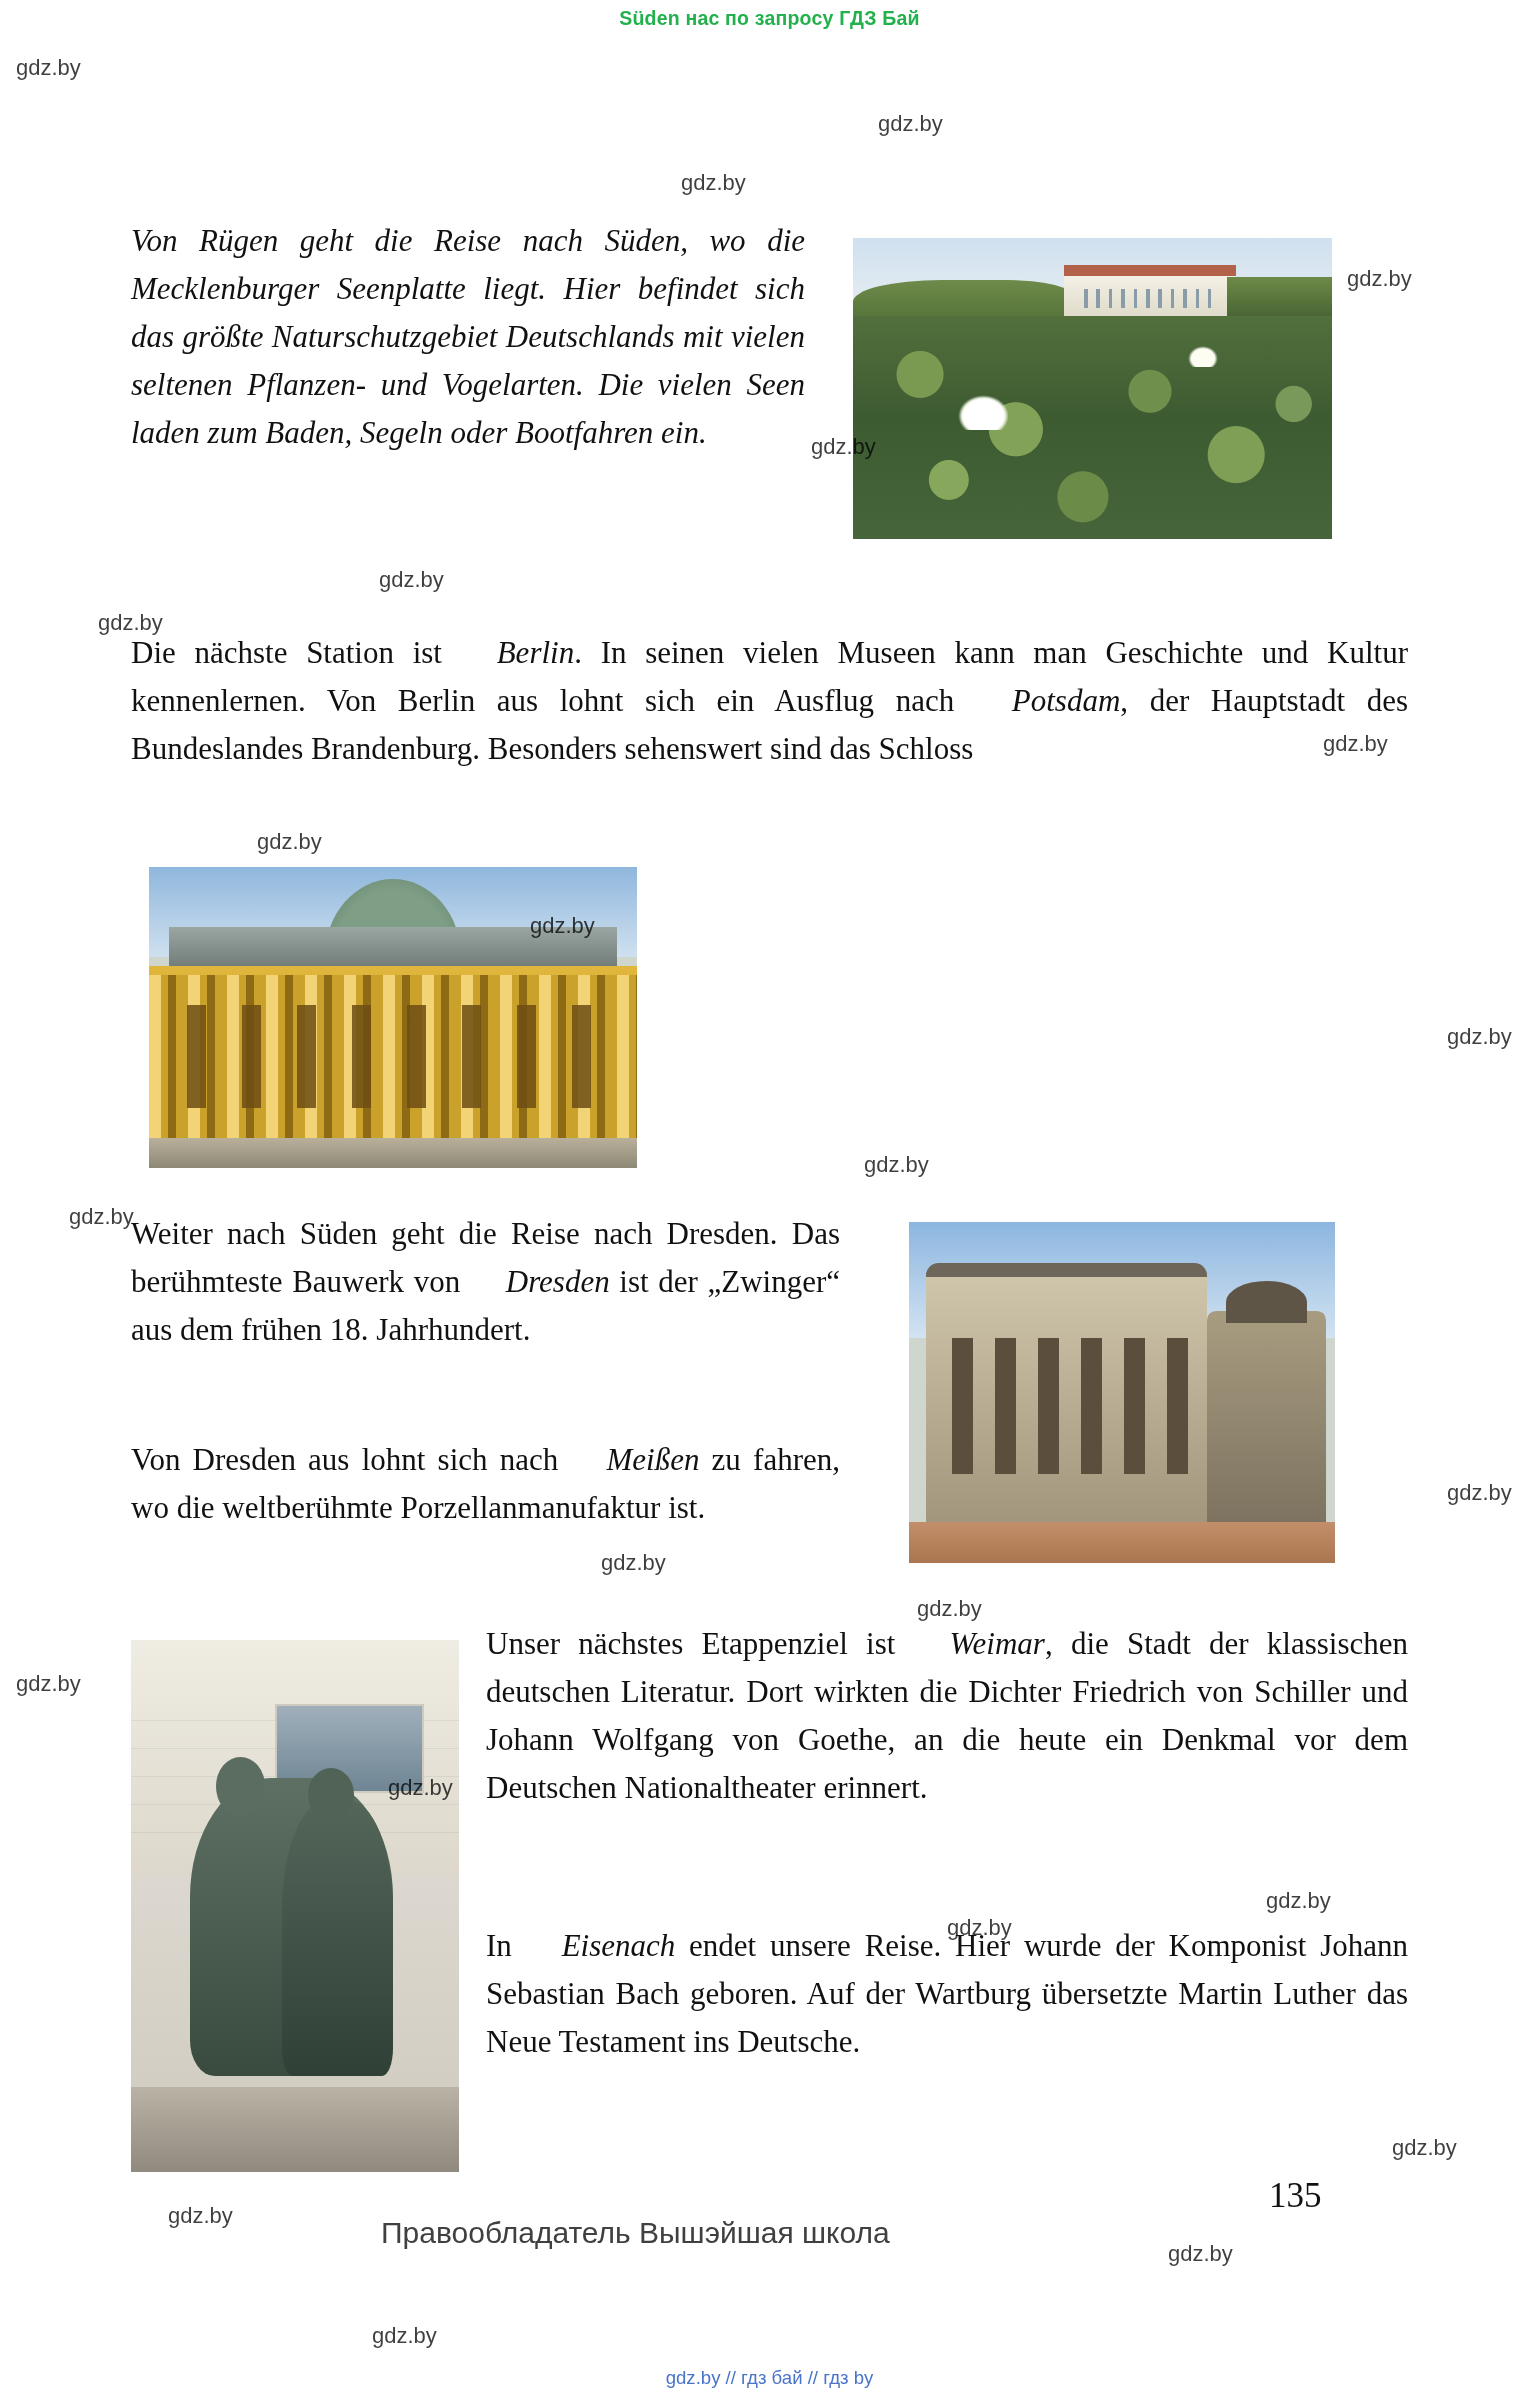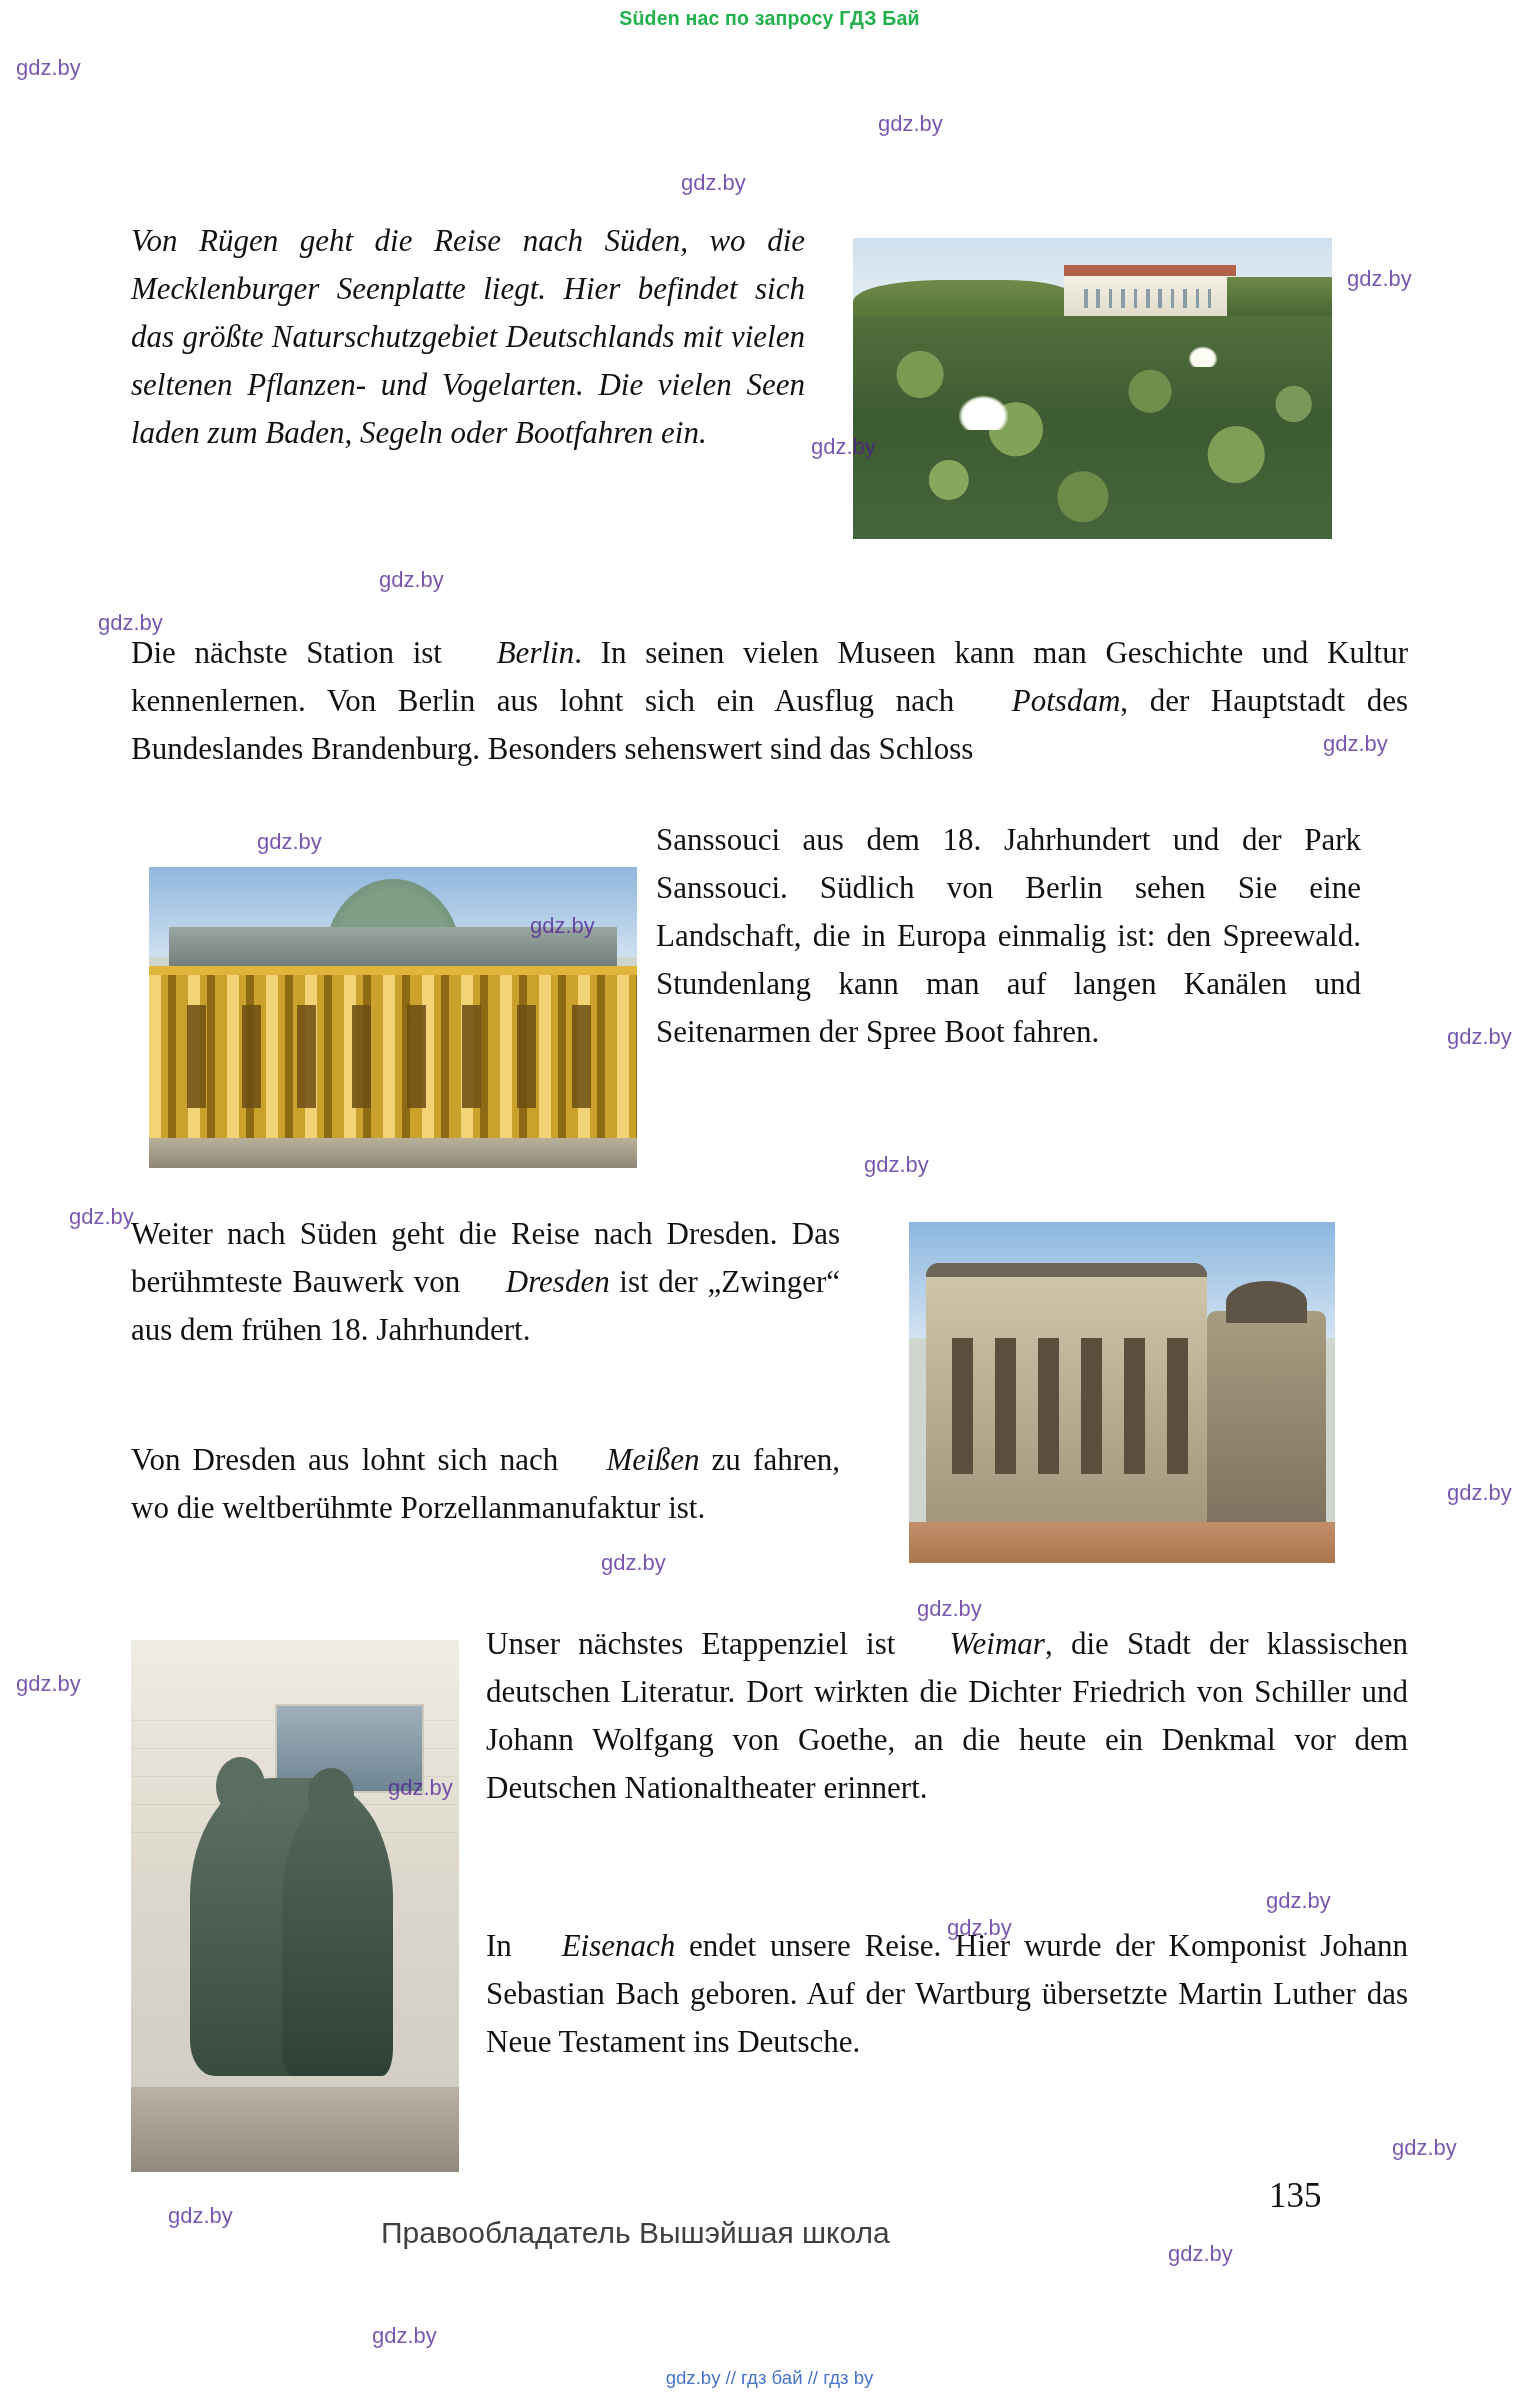--- a/index.html
+++ b/index.html
@@ -13,21 +13,21 @@
     position: relative;
     font-family: "Liberation Serif", serif;
     overflow: hidden;
   }
 
   
   .wm {
     position: absolute;
     font-family: "Liberation Sans", sans-serif;
     font-size: 22px;
-    color: #4c1d95;
+    color: #000000;
     opacity: 0.75;
     white-space: nowrap;
     pointer-events: none;
   }
   .top-banner {
     position: absolute;
     top: 7px;
     left: 0;
     width: 100%;
     text-align: center;
@@ -221,23 +221,20 @@
   <div class="photo ph2">
     <div class="ss-sky"></div>
     <div class="ss-dome"></div>
     <div class="ss-roof"></div>
     <div class="ss-body"></div>
     <div class="ss-cols"></div>
     <div class="ss-windows"></div>
     <div class="ss-base"></div>
   </div>
 
-  <div class="para p3">
-    <span>Sanssouci aus dem 18. Jahrhundert und der Park Sanssouci. Südlich von Berlin sehen Sie eine Landschaft, die in Europa einmalig ist: den Spreewald. Stundenlang kann man auf langen Kanälen und Seitenarmen der Spree Boot fahren.</span>
-  </div>
 
   <div class="para p4">
     <span>Weiter nach Süden geht die Reise nach Dresden. Das berühmteste Bauwerk von </span><i>Dresden</i><span> ist der „Zwinger“ aus dem frühen 18. Jahrhundert.</span>
   </div>
 
   <div class="para p5">
     <span>Von Dresden aus lohnt sich nach </span><i>Meißen</i><span> zu fahren, wo die weltberühmte Porzellanmanufaktur ist.</span>
   </div>
 
   <div class="photo ph3">

